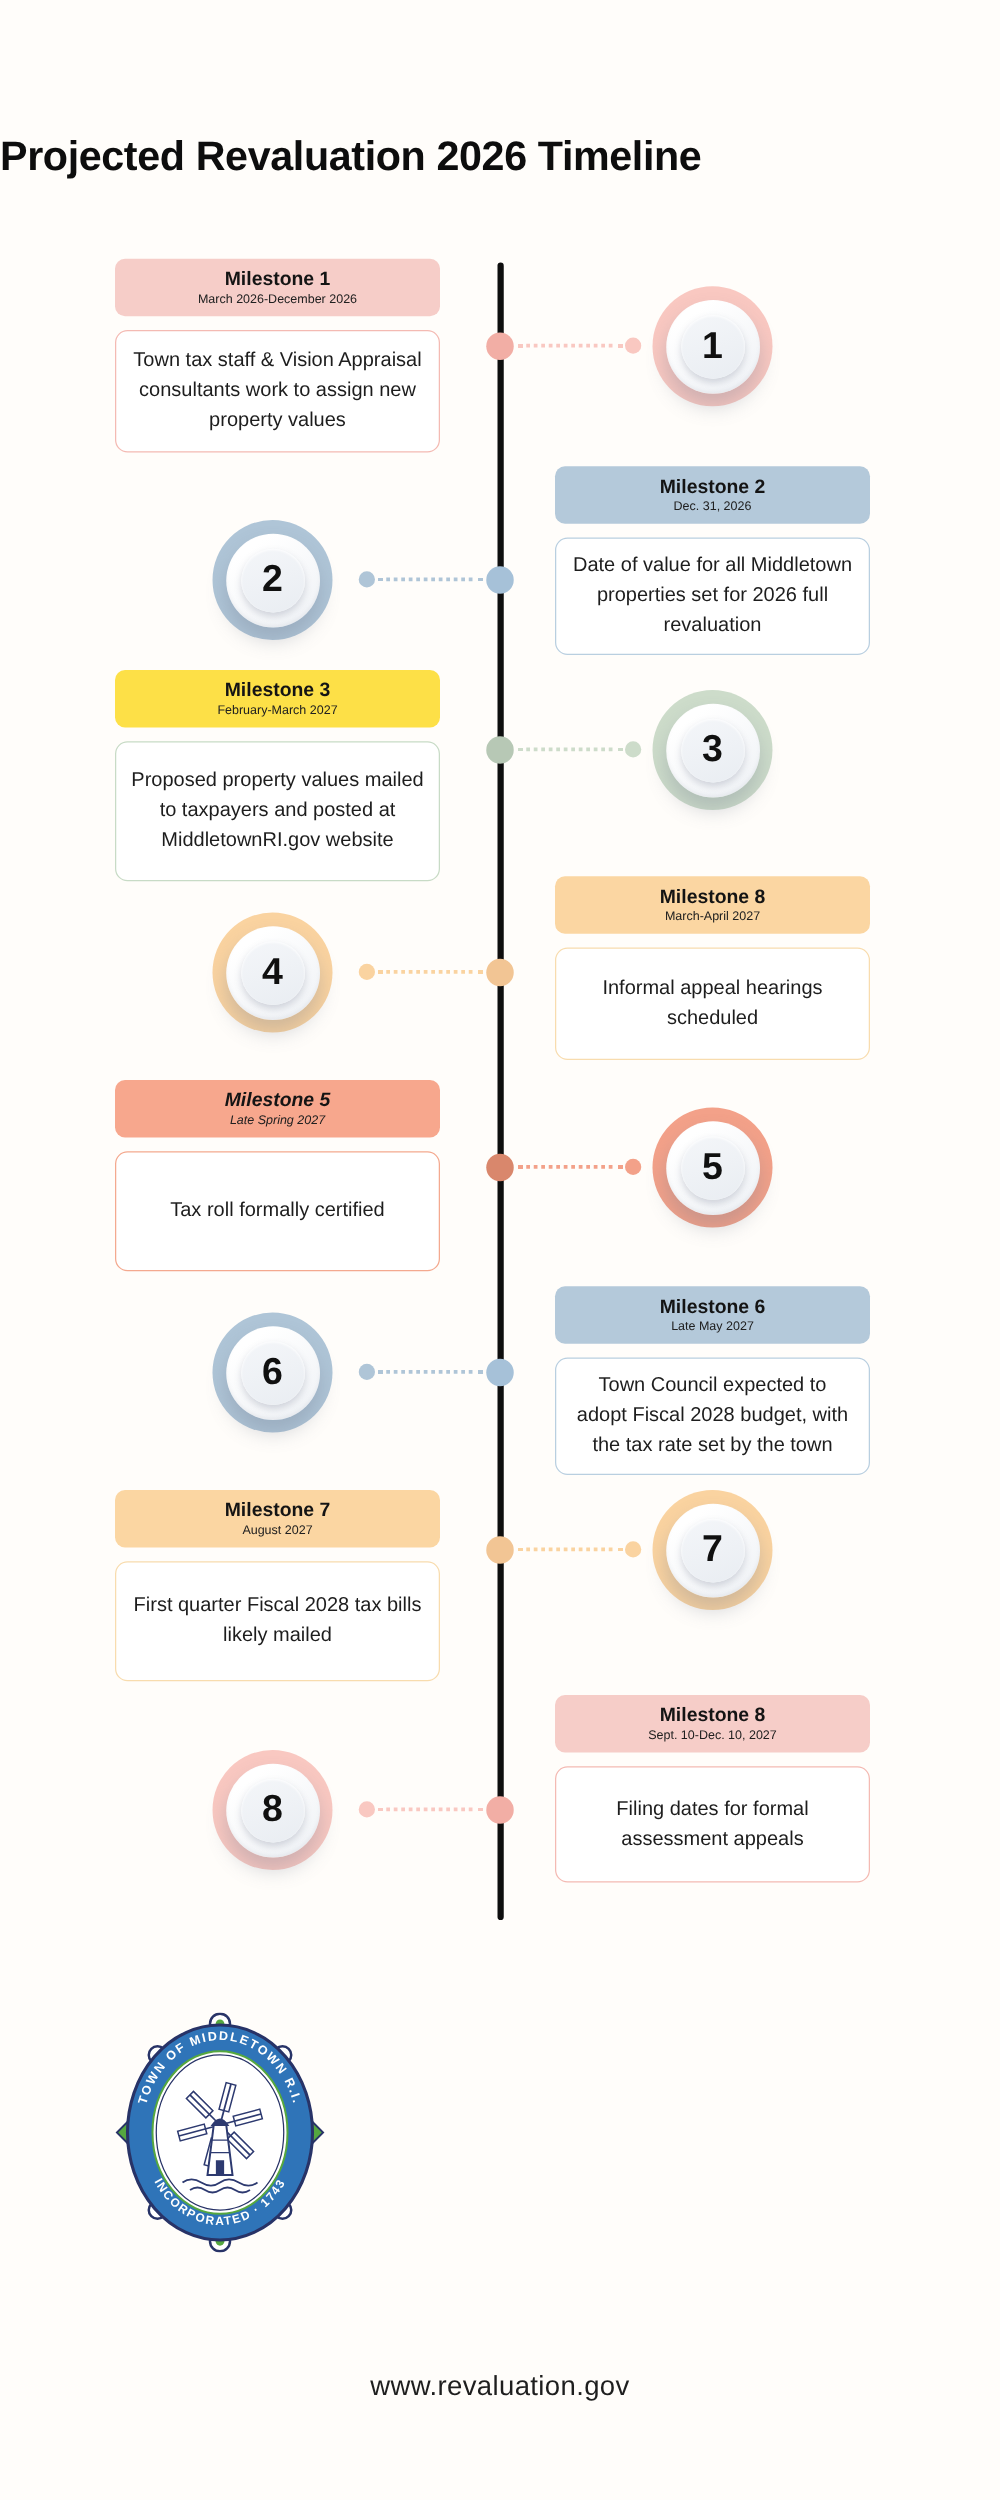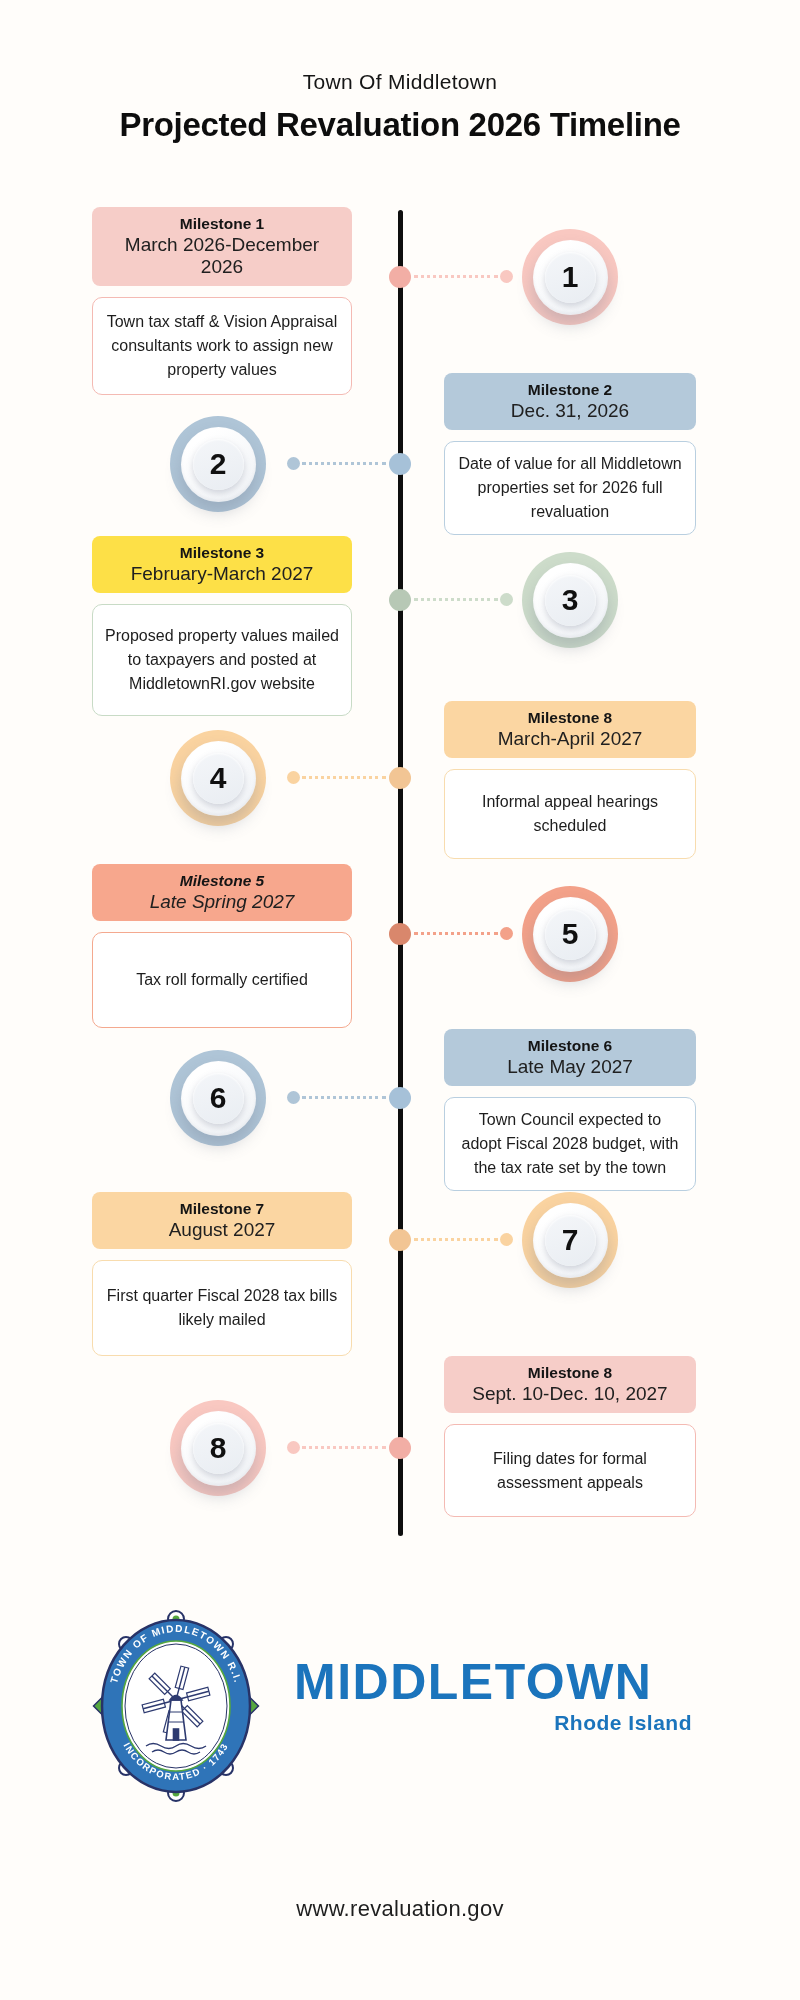--- a/index.html
+++ b/index.html
@@ -1,32 +1,32 @@
 <!DOCTYPE html>
 <html><head>
 <meta charset="utf-8">
 <style>
   * { margin:0; padding:0; box-sizing:border-box; }
   body { background:#e8e8e8; font-family:"Liberation Sans","DejaVu Sans",sans-serif; }
   .canvas { position:relative; width:800px; height:2000px; background:#fffdfa; margin:0 auto; overflow:hidden; }
 
   .eyebrow { position:absolute; top:70px; left:0; width:100%; text-align:center;
              font-size:21px; font-weight:500; color:#161616; letter-spacing:.3px; }
-  .title   { position:absolute; top:106px; left:0; width:100%; text-align:center;
+  .title   { position:absolute; top:106px; left:0; width:100%; 
              font-size:33px; font-weight:800; color:#0d0d0d; letter-spacing:-.3px; }
 
   .tl-line { position:absolute; left:398px; top:210px; width:5px; height:1326px;
              background:#0e0e0e; border-radius:3px; }
 
   .ms { position:absolute; inset:0; pointer-events:none; }
 
   .content { position:absolute; display:flex; flex-direction:column; gap:11px; }
   .ms-header { border-radius:8px; padding:8px 16px; text-align:center; }
   .ms-title { font-size:15.5px; font-weight:700; color:#141414; }
-  .ms-date  { font-size:19px; font-weight:400; color:#202020; margin-top:1px; }
+  .ms-date  { font-size:10px; font-weight:400; color:#202020; margin-top:1px; }
   .ms-body  { background:#ffffff; border:1.6px solid; border-radius:10px;
               display:flex; align-items:center; justify-content:center;
               padding:10px 12px; text-align:center; font-size:16px; line-height:1.5;
               color:#1d1d1d; }
 
   .node    { position:absolute; width:22px; height:22px; border-radius:50%; }
   .dotline { position:absolute; height:0; border-top:3px dotted; }
   .enddot  { position:absolute; width:13px; height:13px; border-radius:50%; }
 
   .circle-outer { position:absolute; width:96px; height:96px; border-radius:50%;
@@ -47,21 +47,20 @@
   .wm-sub  { text-align:right; font-size:21px; font-weight:600; margin-top:2px; letter-spacing:.5px; }
 
   .site-url { position:absolute; top:1896px; left:0; width:100%; text-align:center;
               font-size:22px; color:#1e1e1e; letter-spacing:.3px; }
 </style>
 </head>
 <body>
 
 <div class="canvas" style="background: rgb(255, 253, 250);">
 
-  <div class="eyebrow">Town Of Middletown</div>
   <h1 class="title">Projected Revaluation 2026 Timeline</h1>
 
   <div class="tl-line" style="background: rgb(14, 14, 14);"></div>
 
   <div id="milestones">
   <div class="ms">
     <div class="content" style="left: 92px; top: 207px; width: 260px;">
       <div class="ms-header" style="background: rgb(246, 205, 200);">
         <div class="ms-title">Milestone 1</div>
         <div class="ms-date">March 2026-December 2026</div>
@@ -299,19 +298,15 @@
         <path d="M 82 90 Q 88 81 94 90 Z" fill="#2d3a70"></path>
         <line x1="81" y1="102" x2="95" y2="102" stroke-width="1"></line>
         <line x1="80" y1="112" x2="96" y2="112" stroke-width="1"></line>
         <rect x="85.5" y="119" width="5" height="11" fill="#2d3a70"></rect>
         <path d="M 58 136 q 7 -5 15 0 t 15 0 t 15 0 t 15 0" stroke-width="1.4"></path>
         <path d="M 64 142 q 6 -4 12 0 t 12 0 t 12 0 t 12 0" stroke-width="1.4"></path>
       </g>
     </svg>
   </div>
 
-  <div class="wordmark">
-    <div class="wm-main" style="color: rgb(27, 116, 188);">MIDDLETOWN</div>
-    <div class="wm-sub" style="color: rgb(27, 116, 188);">Rhode Island</div>
-  </div>
 
   <div class="site-url">www.revaluation.gov</div>
 </div>
 
 </body></html>

